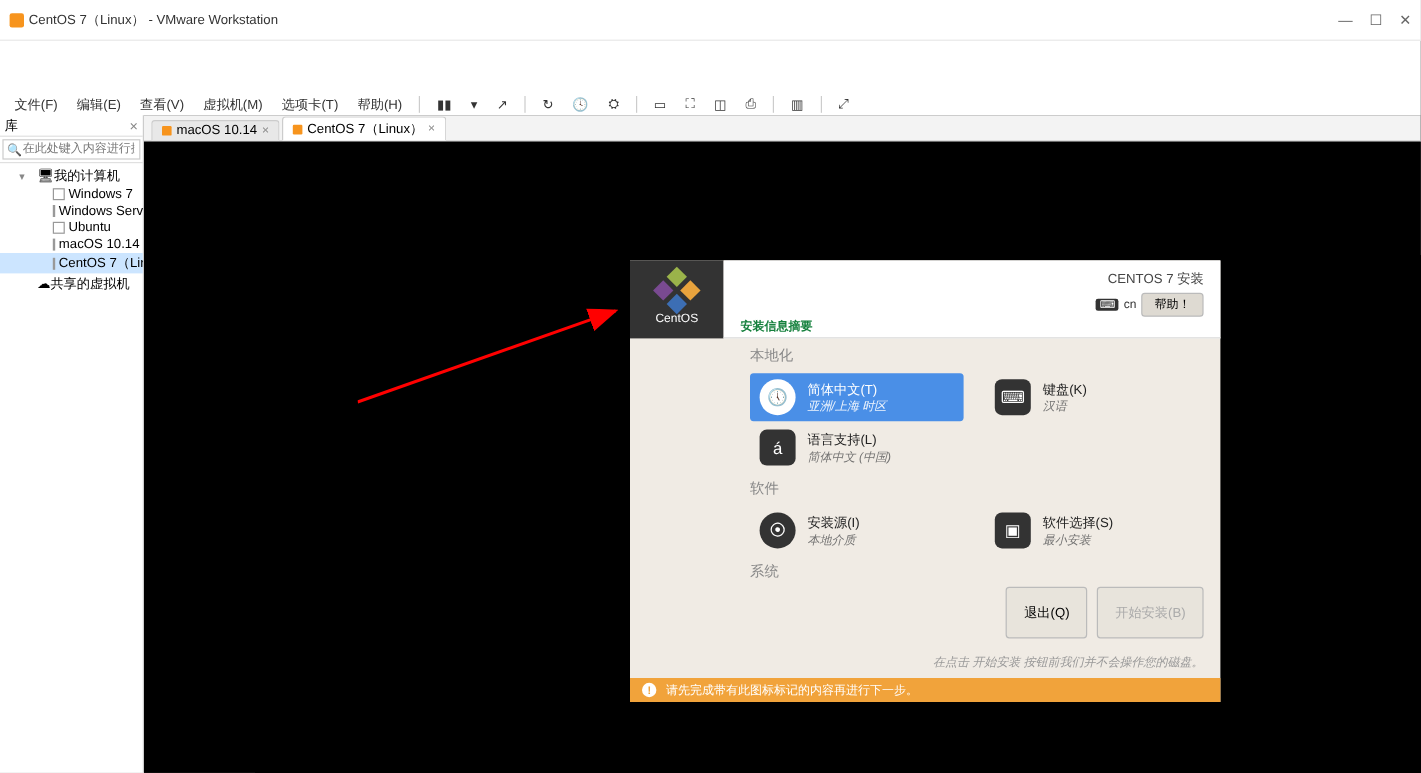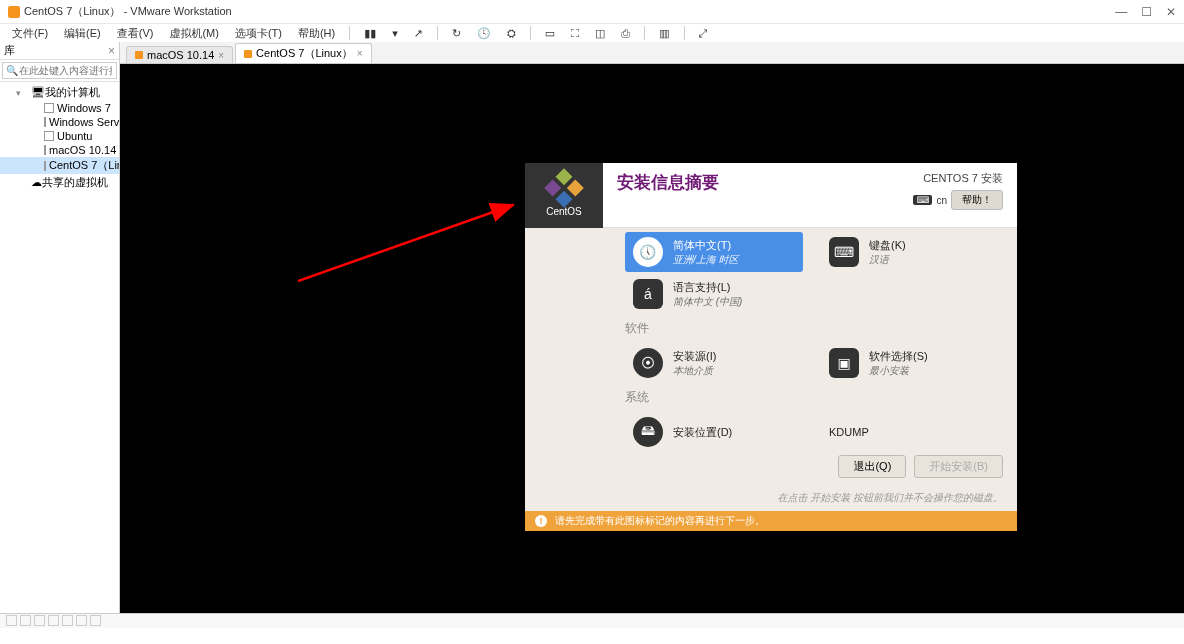--- a/index.html
+++ b/index.html
@@ -1,26 +1,26 @@
 <!DOCTYPE html>
 <html><head>
 <meta charset="utf-8">
 <style>
 * { margin: 0; padding: 0; box-sizing: border-box; font-family: "Microsoft YaHei", "Segoe UI", sans-serif; }
 body { width: 1184px; height: 644px; background: #fff; overflow: hidden; font-size: 11px; }
 
 
-.titlebar { height: 24px; background: #fff; display: flex; align-items: center; padding: 0 8px; border-bottom: 1px solid #e8e8e8; }
+.titlebar { height: 34px; background: #fff; display: flex; align-items: center; padding: 0 8px; border-bottom: 1px solid #e8e8e8; }
 .titlebar .vm-icon { width: 12px; height: 12px; background: #f7941d; border-radius: 2px; margin-right: 4px; }
 .titlebar .title-text { font-size: 11px; color: #333; flex: 1; }
 .win-controls { display: flex; gap: 14px; font-size: 12px; color: #666; }
 .win-controls span { cursor: pointer; }
 
 
-.menubar { height: 18px; display: flex; align-items: center; padding: 0 6px; gap: 4px; }
+.menubar { height: 18px; display: flex; align-items: center; padding: 0 6px; gap: 4px; margin-top: 44px; }
 .menubar span { font-size: 11px; color: #333; padding: 2px 6px; cursor: pointer; }
 
 
 .body-row { display: flex; height: 571px; }
 
 
 .sidebar { width: 120px; border-right: 1px solid #ccc; display: flex; flex-direction: column; background: #fff; }
 .sidebar-header { height: 18px; display: flex; align-items: center; justify-content: space-between; padding: 0 4px; font-size: 11px; border-bottom: 1px solid #e0e0e0; }
 .sidebar-header .close-x { cursor: pointer; font-size: 12px; color: #888; }
 .search-row { padding: 2px; border-bottom: 1px solid #e0e0e0; }
@@ -49,21 +49,21 @@
 .inst-top { height: 65px; display: flex; }
 .inst-logo-col { width: 78px; background: #333; display: flex; flex-direction: column; align-items: center; justify-content: center; }
 .logo-sq { width: 28px; height: 28px; position: relative; margin-bottom: 4px; transform: rotate(45deg); }
 .logo-sq div { position: absolute; width: 12px; height: 12px; }
 .logo-sq .p1 { top:0; left:0; background:#9ab34a; }
 .logo-sq .p2 { top:0; right:0; background:#e8a33d; }
 .logo-sq .p3 { bottom:0; left:0; background:#794a91; }
 .logo-sq .p4 { bottom:0; right:0; background:#3c6eb4; }
 .inst-logo-col .brand { color: #fff; font-size: 10px; }
 .inst-top-right { flex: 1; padding: 8px 14px 0; display: flex; justify-content: space-between; background: #fff; border-bottom: 1px solid #ddd; }
-.inst-title { font-size: 17px; font-weight: bold; color: #701a75; }
+.inst-title { font-size: 10px; font-weight: bold; color: #15803d; margin-top: 40px; }
 .inst-meta { text-align: right; font-size: 11px; color: #444; }
 .lang-badge { display: inline-flex; align-items: center; gap: 4px; margin-top: 4px; }
 .lang-badge .kb { background:#333; color:#fff; font-size:9px; padding:0 3px; border-radius:2px; }
 .lang-badge .cn { font-size: 10px; color:#333; }
 .help-btn { background:#dedad2; border:1px solid #bbb; font-size:10px; padding:2px 10px; border-radius:3px; cursor:pointer; }
 
 .inst-body { flex: 1; padding: 4px 18px 0 100px; overflow: hidden; }
 .section-h { font-size: 12px; color: #888; margin: 2px 0 6px; }
 .spokes { display: grid; grid-template-columns: 1fr 1fr; gap: 2px 18px; margin-bottom: 6px; }
 .spoke { display: flex; align-items: center; gap: 10px; padding: 5px 8px; border-radius: 3px; cursor: pointer; }
@@ -72,21 +72,21 @@
 .spoke.selected .sp-icon { background:#fff; color:#4a8fe7; }
 .spoke .sp-icon.square { border-radius: 6px; }
 .spoke .sp-icon.kb { border-radius: 6px; background:#333; }
 .spoke .sp-text .t1 { font-size: 11px; }
 .spoke .sp-text .t2 { font-size: 10px; font-style: italic; opacity: .9; }
 .spoke:not(.selected) .sp-text .t1 { color:#222; }
 .spoke:not(.selected) .sp-text .t2 { color:#666; }
 
 .inst-footer { padding: 4px 14px 6px; }
 .btn-row { display: flex; justify-content: flex-end; gap: 8px; }
-.btn-row button { font-size: 11px; padding: 3px 14px; border: 1px solid #bbb; border-radius: 3px; background:#e8e4dc; cursor:pointer; }
+.btn-row button { font-size: 11px; padding: 13px 14px; border: 1px solid #bbb; border-radius: 3px; background:#e8e4dc; cursor:pointer; }
 .btn-row button:last-child { color:#aaa; }
 .hint-line { text-align: right; font-size: 10px; color:#999; font-style: italic; margin-top:13px; }
 .warn-bar { background:#f1a33b; color:#fff; font-size:10px; padding:3px 10px; display:flex; align-items:center; gap:8px; }
 .warn-bar .wicon { background:#fff; color:#f1a33b; width:12px; height:12px; border-radius:50%; font-size:9px; display:flex; align-items:center; justify-content:center; font-weight:bold; }
 
 
 .arrow { position: absolute; pointer-events: none; }
 
 
 .statusbar { height: 15px; border-top: 1px solid #ccc; font-size: 10px; color:#333; padding: 1px 6px; display:flex; justify-content:space-between; background:#f8f8f8; }
@@ -223,20 +223,21 @@
               <div class="lang-badge">
                 <span class="kb">⌨</span>
                 <span class="cn">cn</span>
                 <button class="help-btn">帮助！</button>
               </div>
             </div>
           </div>
         </div>
 
         <div class="inst-body">
+          <div class="section-h">本地化</div>
           <div class="spokes">
             <div class="spoke selected">
               <div class="sp-icon">🕔</div>
               <div class="sp-text">
                   <div class="t1">简体中文(T)</div>
                   <div class="t2">亚洲/上海 时区</div>
                 </div>
             </div>
             <div class="spoke">
               <div class="sp-icon kb">⌨</div>

